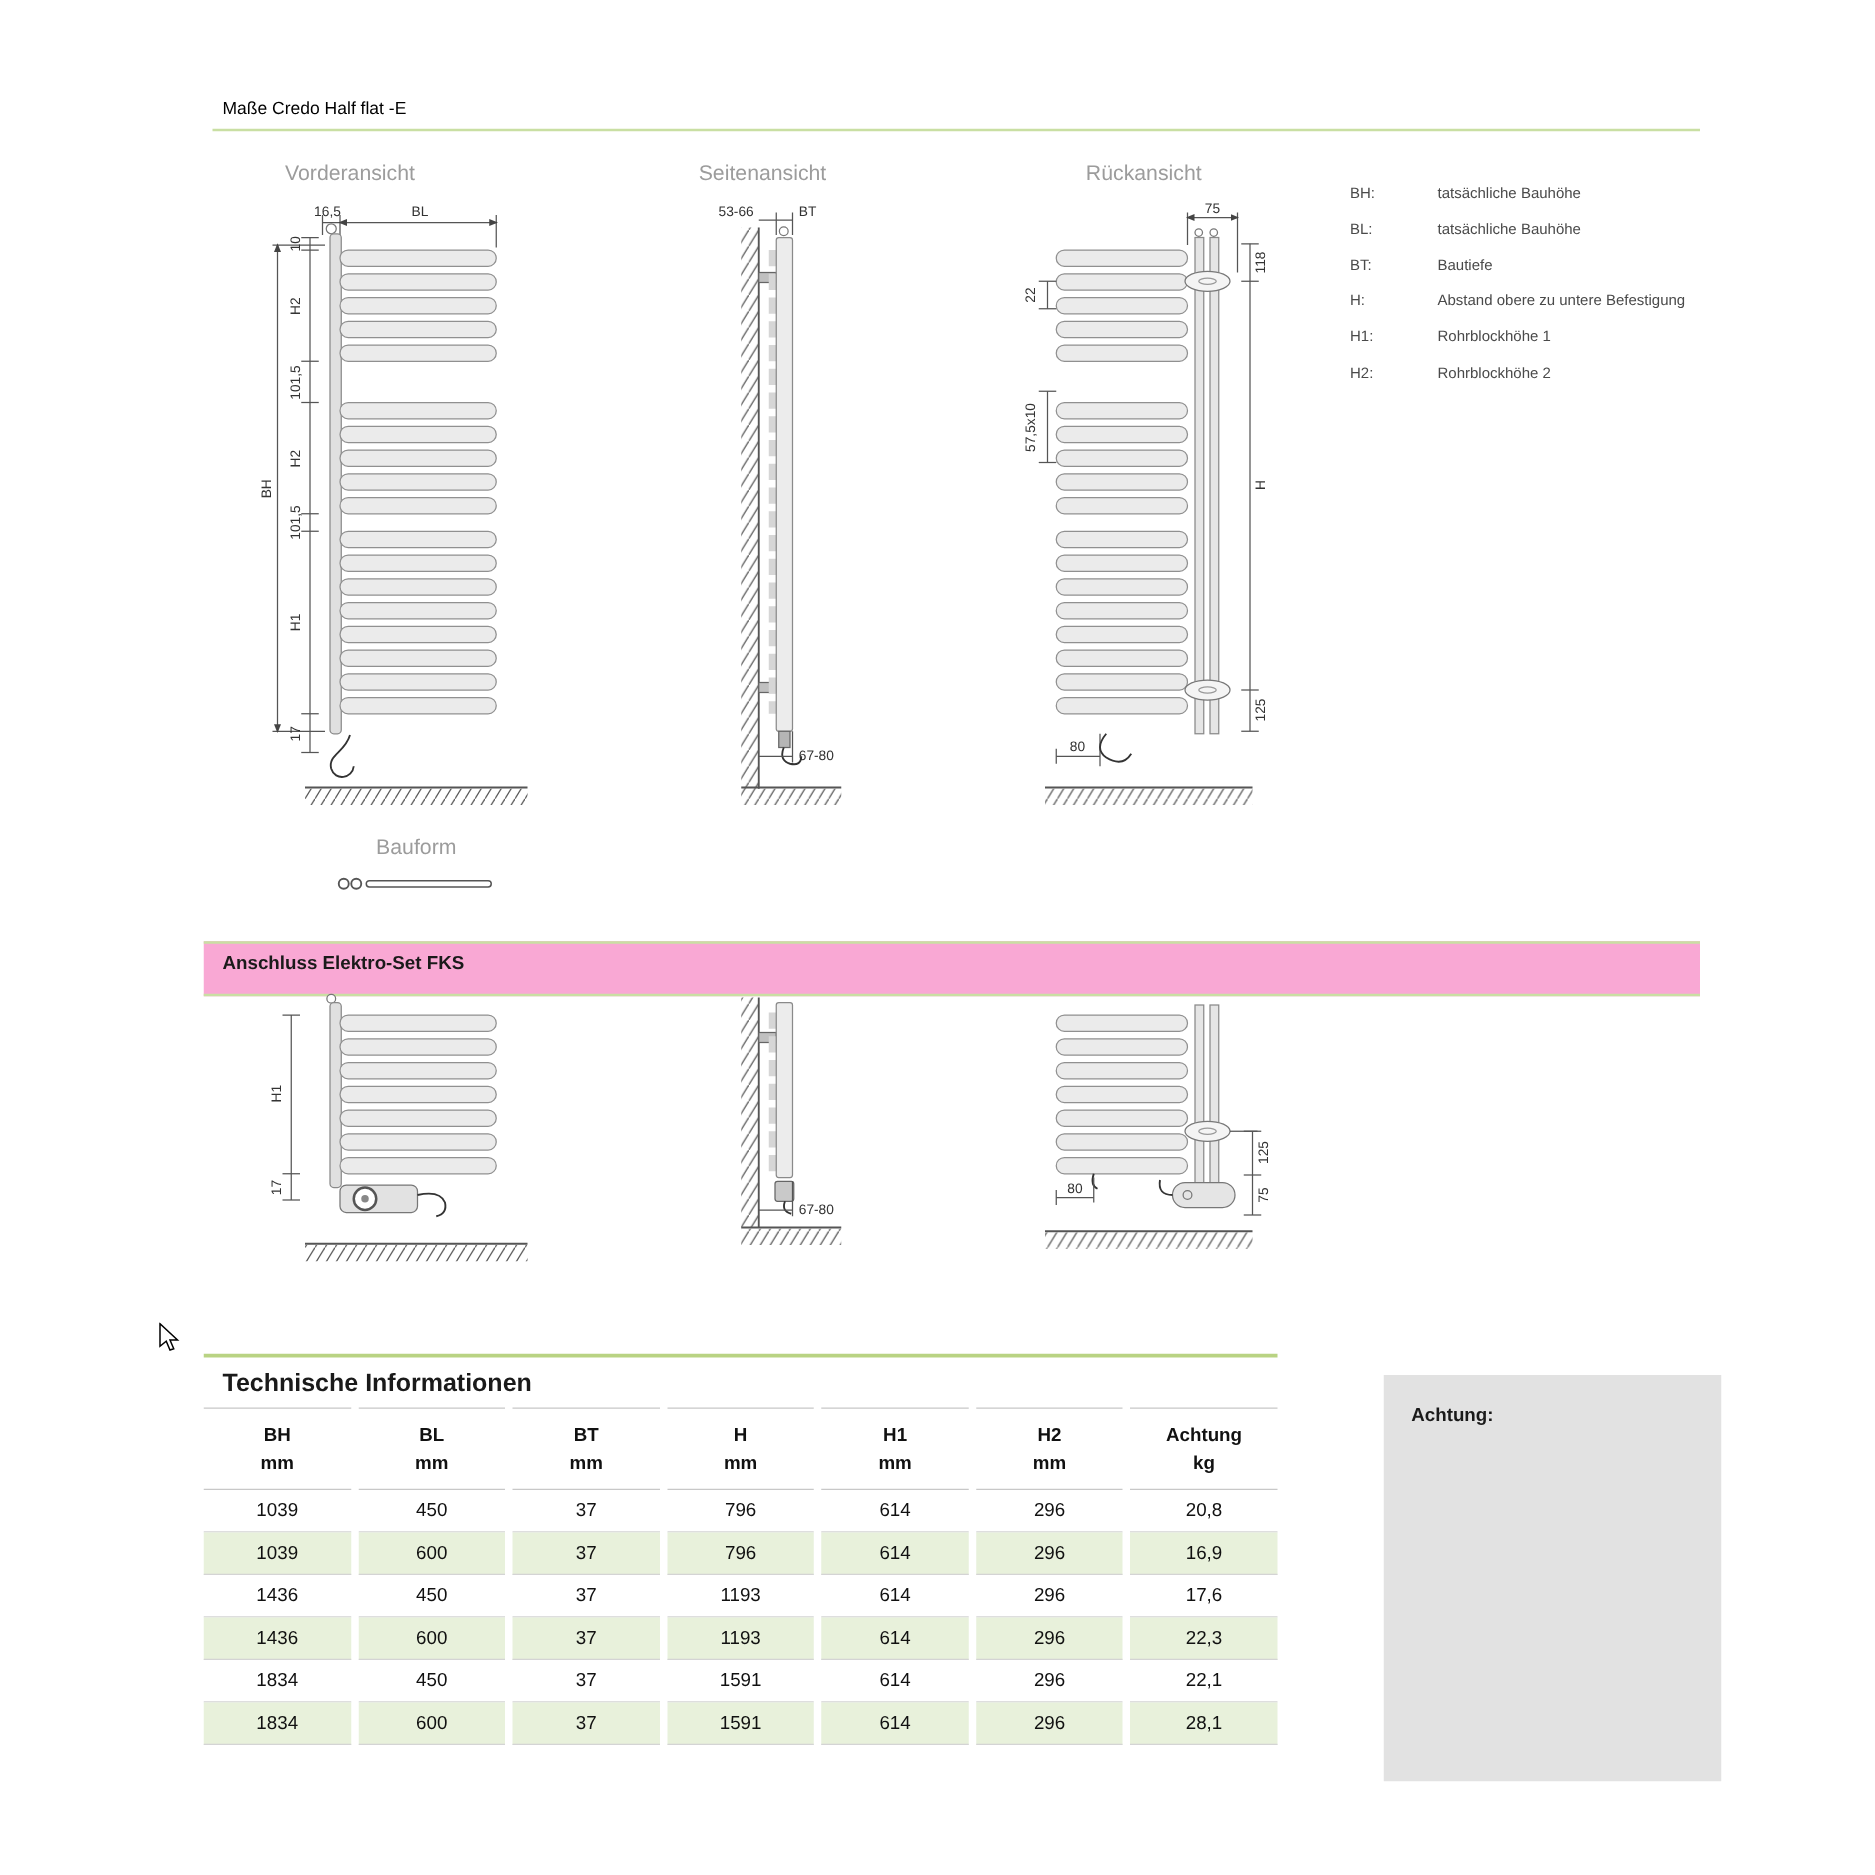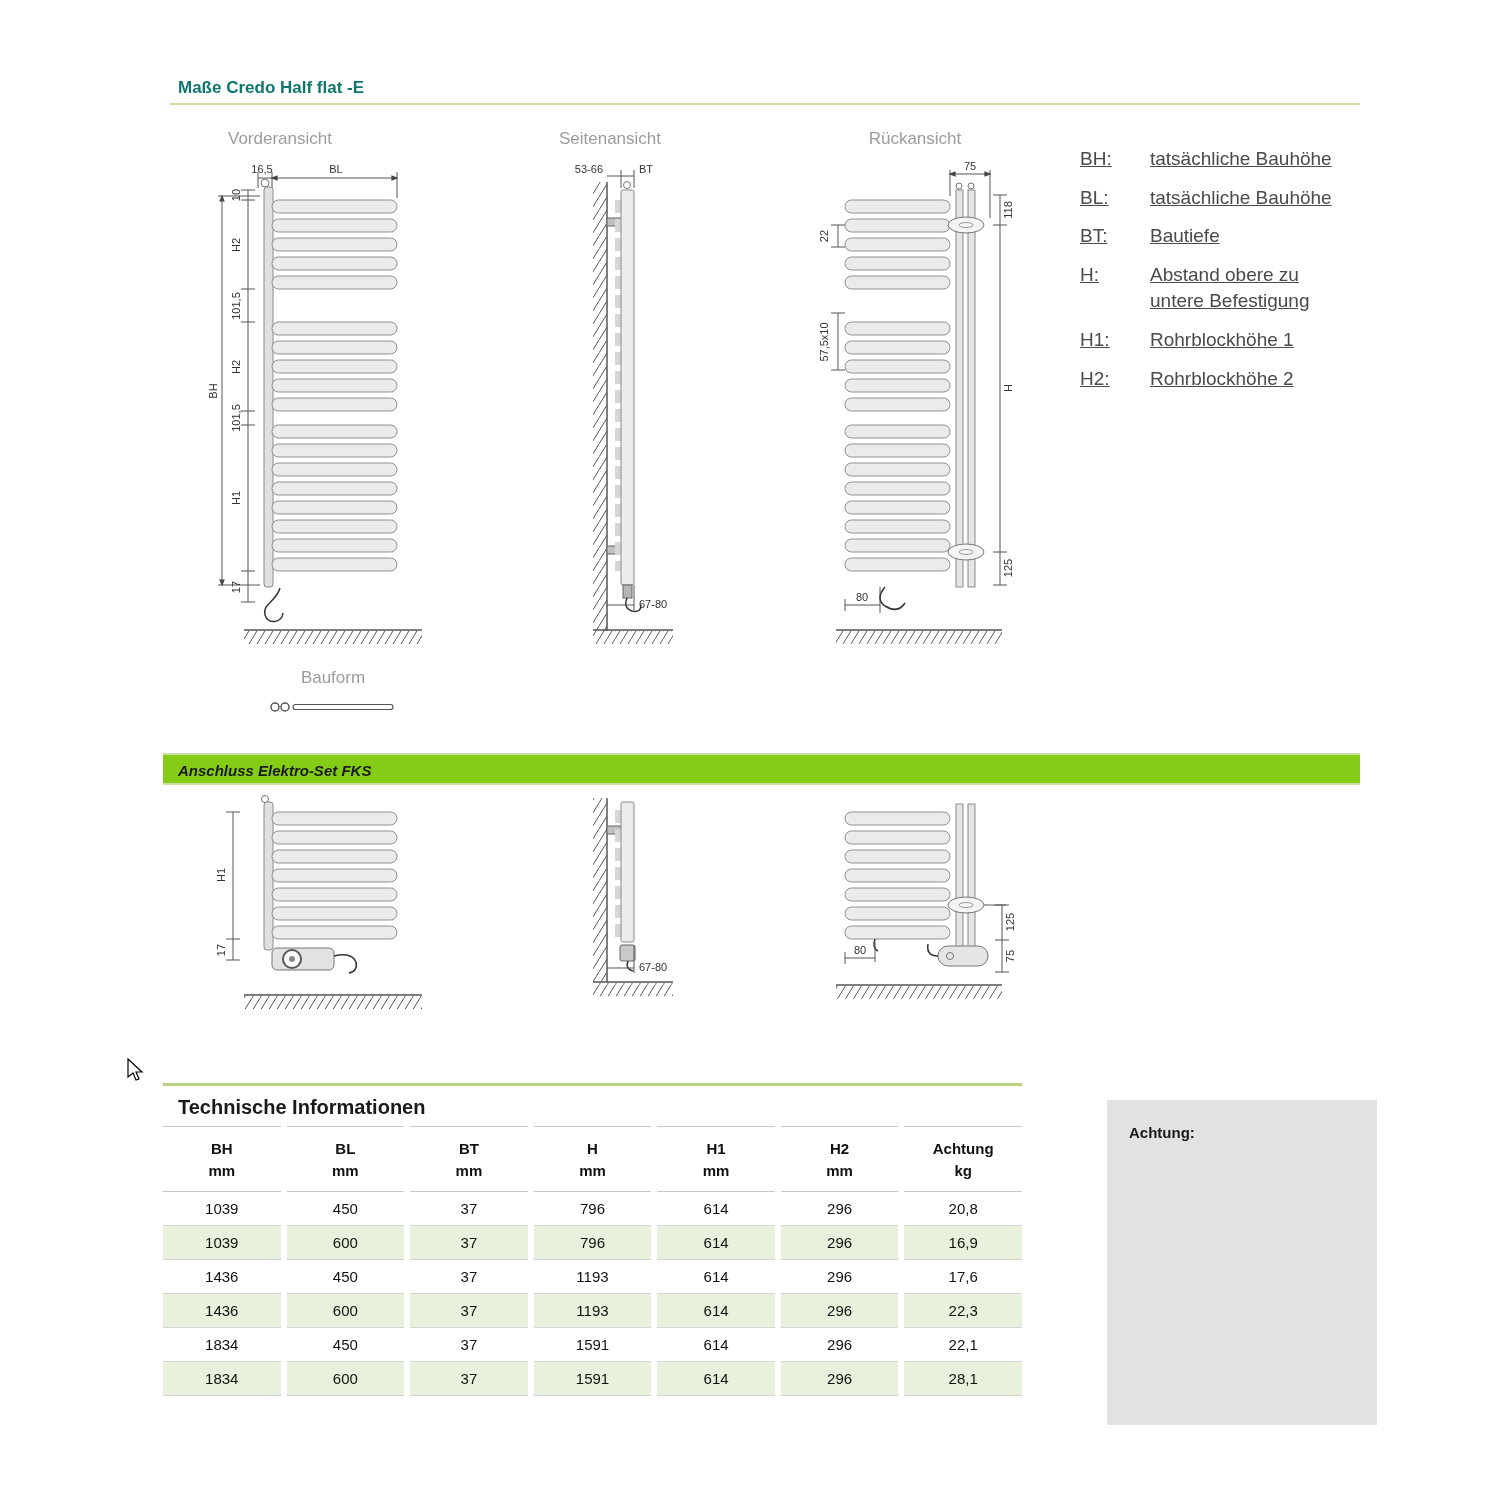--- a/index.html
+++ b/index.html
@@ -1,40 +1,40 @@
 <!DOCTYPE html>
 <html><head>
 <meta charset="utf-8">
 <style>
   * { margin:0; padding:0; box-sizing:border-box; }
   html,body { background:#fff; }
   body { font-family:"Liberation Sans", sans-serif; }
   .page { position:relative; width:1500px; height:1500px; background:#ffffff; overflow:hidden; color:#000; }
 
-  .page-title { position:absolute; left:178px; top:78px; font-size:17px; font-weight:bold; color:#0f766e; }
+  .page-title { position:absolute; left:178px; top:78px; font-size:14px; font-weight:normal; color:#000000; }
   .rule { position:absolute; height:2px; background:#c9dfa3; }
   .rule-top { left:170px; top:103px; width:1190px; }
 
   .caption { position:absolute; font-size:17px; color:#9c9c9c; }
   .cap-front { left:228px; top:129px; width:180px; text-align:left; }
   .cap-side  { left:520px; top:129px; width:180px; text-align:center; }
   .cap-rear  { left:805px; top:129px; width:220px; text-align:center; }
   .bauform-label { left:268px; top:668px; width:130px; text-align:center; }
 
   .draw { position:absolute; }
   svg text { font-family:"Liberation Sans", sans-serif; font-size:11px; fill:#333; }
 
-  .legend { position:absolute; left:1080px; top:146px; width:300px; font-size:19px; color:#4a4a4a;text-decoration:underline; }
+  .legend { position:absolute; left:1080px; top:146px; width:300px; font-size:12px; color:#4a4a4a; }
   .lg-row { display:flex; margin-bottom:12px; line-height:1.4; }
   .lg-key { width:70px; flex:none; }
   .lg-label { width:205px; }
 
   .section-band { position:absolute; left:163px; top:753px; width:1197px;
     border-top:2px solid #c9dfa3; border-bottom:2px solid #c9dfa3;
-    padding:7px 0 4px 15px; font-size:15px; font-weight:bold; color:#1a1a1a; background:#84cc16;font-style:italic; }
+    padding:7px 0 16px 15px; font-size:15px; font-weight:bold; color:#1a1a1a; background:#f9a8d4; }
 
   .note { position:absolute; left:178px; top:1032px; font-size:15px; color:#8f8f8f; }
 
   .tech-rule { position:absolute; left:163px; top:1083px; width:859px; height:3px; background:#b9d383; }
   .tech-title { position:absolute; left:178px; top:1096px; font-size:20px; font-weight:bold; color:#1a1a1a; }
 
   .table { position:absolute; left:163px; top:1126px; width:859px; font-size:15px; color:#111; }
   .trow { display:grid; grid-template-columns:repeat(7,1fr); column-gap:6px; }
   .th { text-align:center; font-weight:bold; padding:11px 0 9px; line-height:1.45;
         border-top:1px solid #c8c8c8; border-bottom:1px solid #c8c8c8; }

